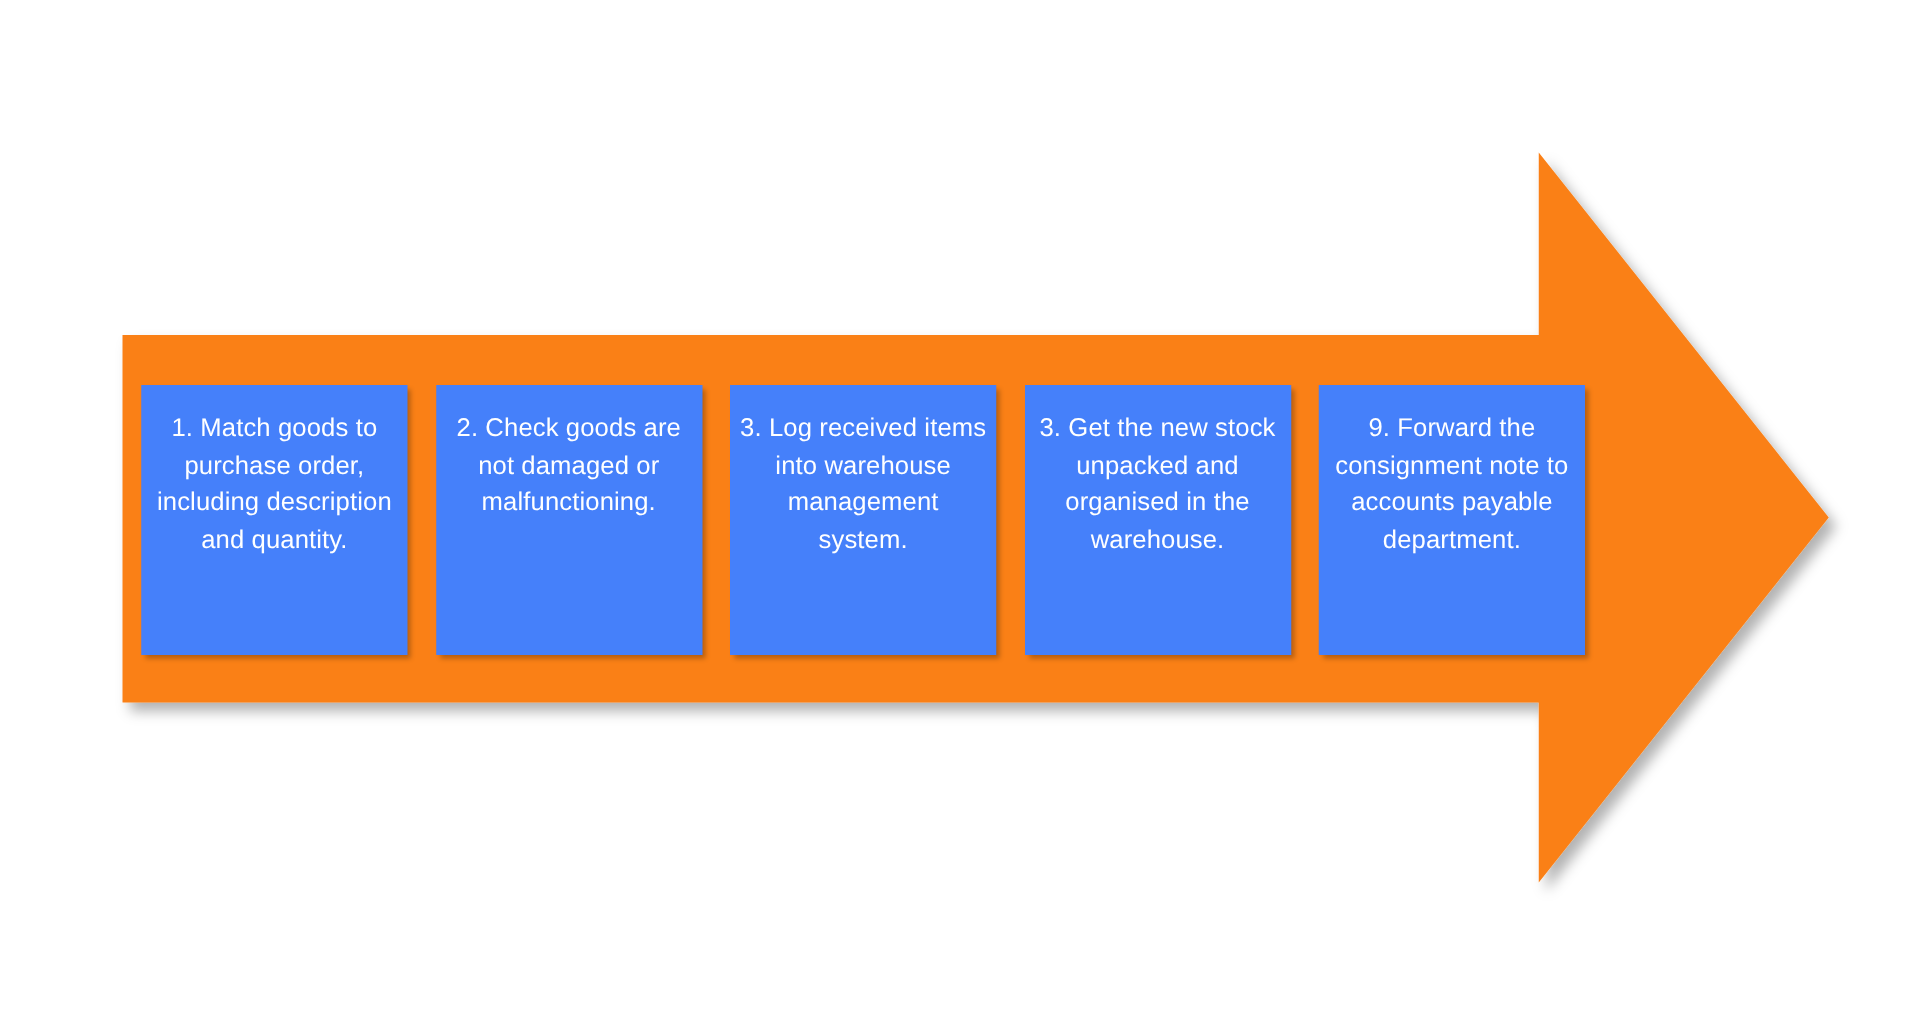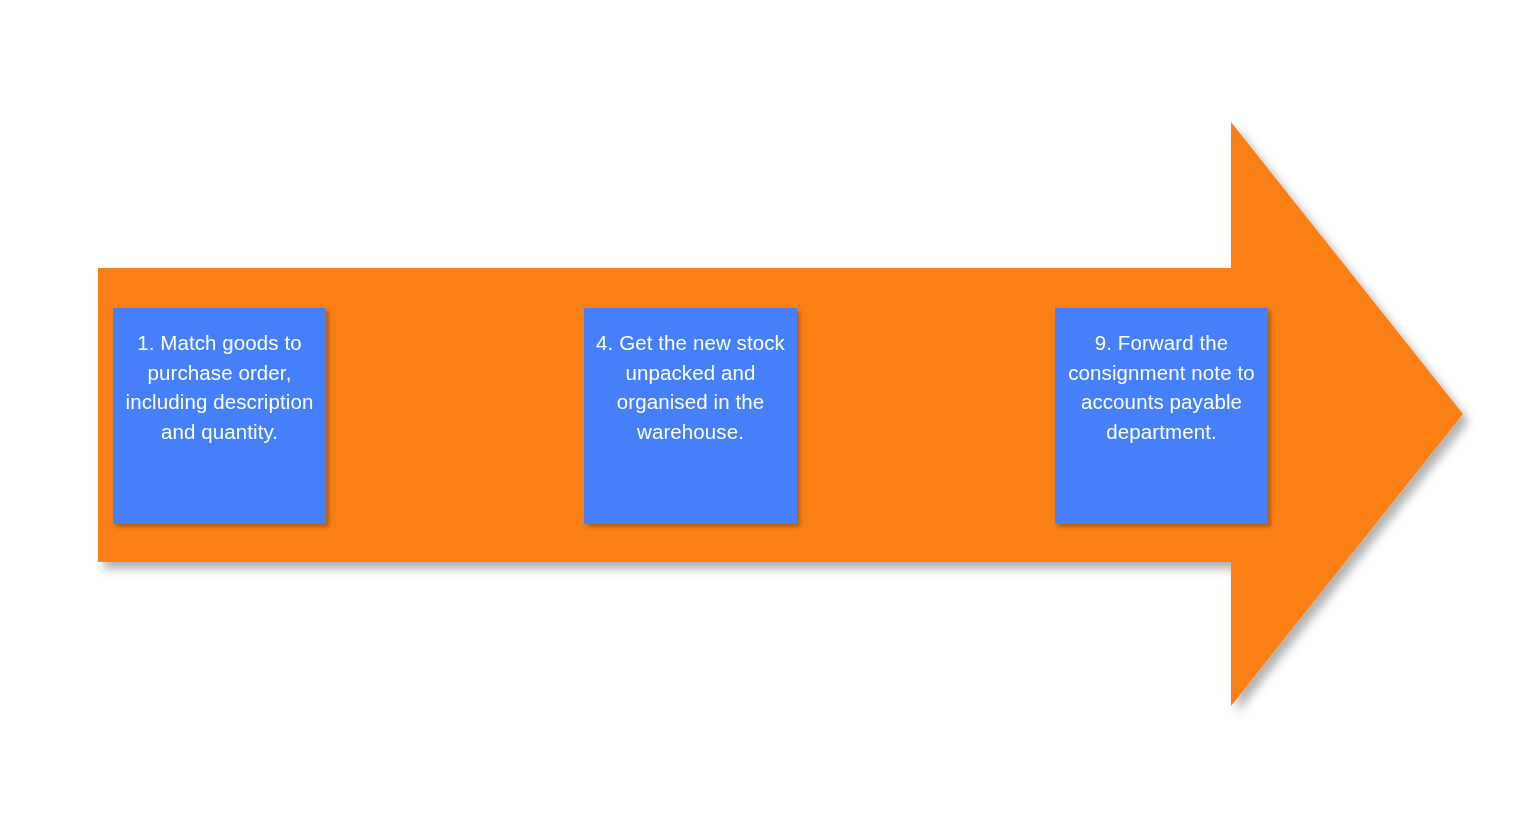--- a/index.html
+++ b/index.html
@@ -84,24 +84,30 @@
     </defs>
     <polygon points="98,268 1231,268 1231,122 1463,414 1231,706 1231,562 98,562" fill="#FA8019" filter="url(#arrowShadow)"></polygon>
   </svg>
 
   <div class="steps">
 
     <div class="step-box v-top">
       <div class="step-text">1.  Match goods to purchase order, including description and quantity.</div>
     </div>
 
+    <div class="step-box v-mid">
+      <div class="step-text">2. Check goods are not damaged or malfunctioning.</div>
+    </div>
 
+    <div class="step-box v-top">
+      <div class="step-text">3. Log received items into warehouse management system.</div>
+    </div>
 
     <div class="step-box v-mid">
-      <div class="step-text">4. Get the new stock unpacked and organised in the warehouse.</div>
+      <div class="step-text">3. Get the new stock unpacked and organised in the warehouse.</div>
     </div>
 
     <div class="step-box v-top">
       <div class="step-text">9. Forward the consignment note to accounts payable department.</div>
     </div>
 
   </div>
 </div>
 
 </body></html>

